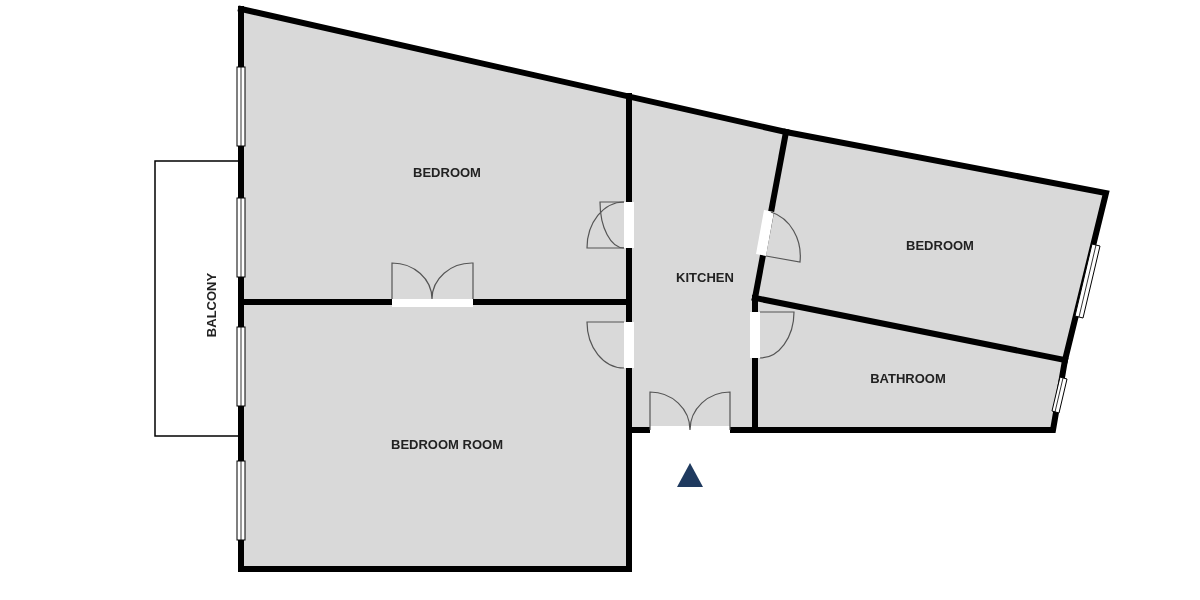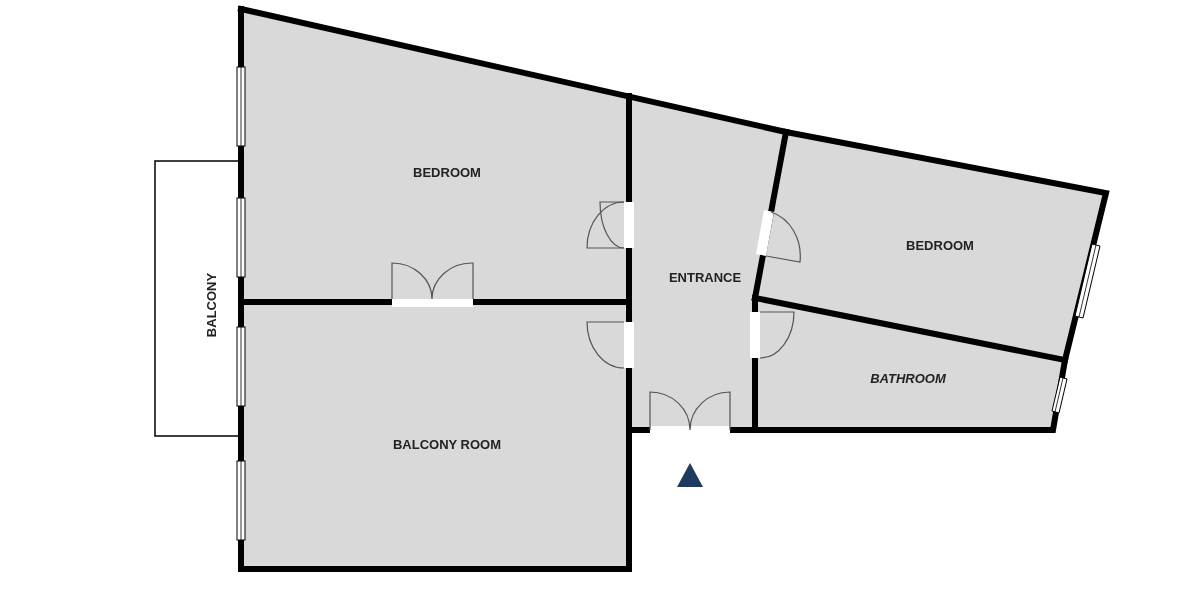--- a/index.html
+++ b/index.html
@@ -91,18 +91,18 @@
     <path d="M771,212 A40,46 0 0 1 800,262 L766,256"></path>
 
     <path d="M760,312 L794,312 A34,46 0 0 1 760,358"></path>
   </g>
 
   <polygon points="690,463 703,487 677,487" fill="#1f3a5f"></polygon>
 </svg>
 
 <div class="html-labels">
   <div class="lbl" style="left:432px; top:172px;">BEDROOM</div>
-  <div class="lbl" style="left:432px; top:444px;">BALCONY ROOM</div>
-  <div class="lbl" style="left:690px; top:277px;">ENTRANCE</div>
+  <div class="lbl" style="left:432px; top:444px;">BEDROOM ROOM</div>
+  <div class="lbl" style="left:690px; top:277px;">KITCHEN</div>
   <div class="lbl" style="left:925px; top:245px;">BEDROOM</div>
-  <div class="lbl" style="left:893px; top:378px;font-style:italic;">BATHROOM</div>
+  <div class="lbl" style="left:893px; top:378px;">BATHROOM</div>
   <div class="lbl vertical" style="left:196px; top:305px;">BALCONY</div>
 </div>
 
 </body></html>

